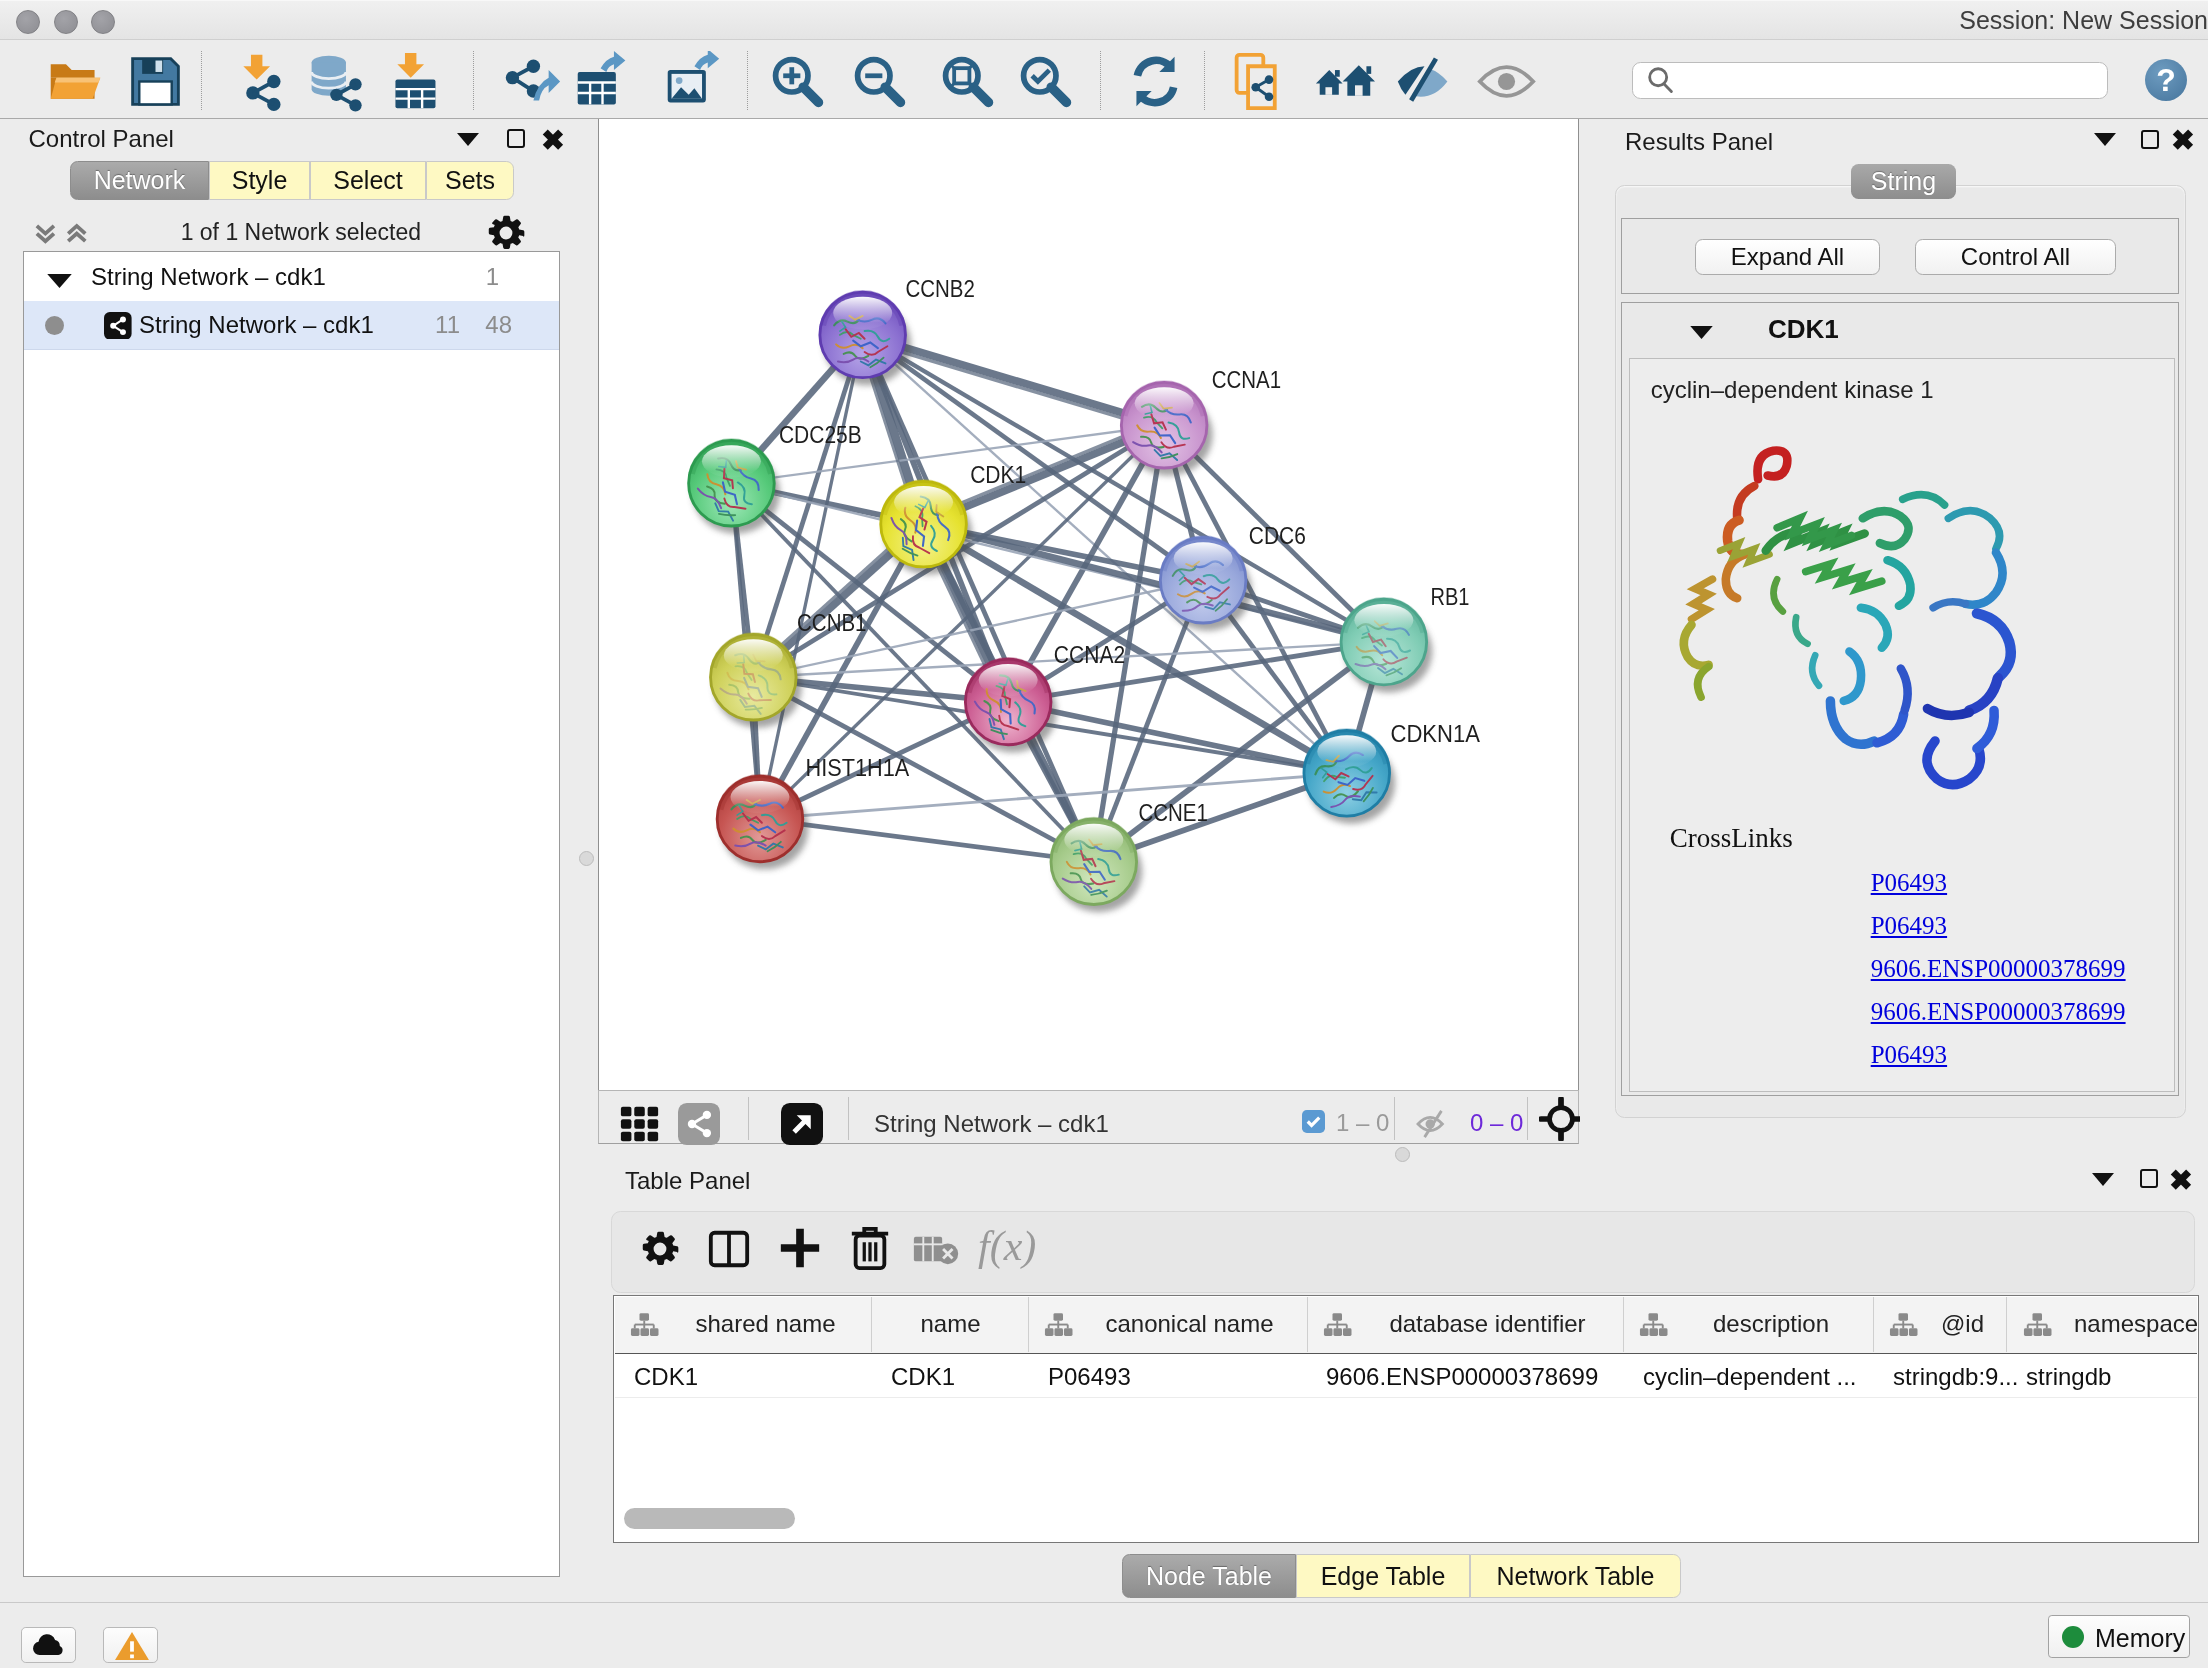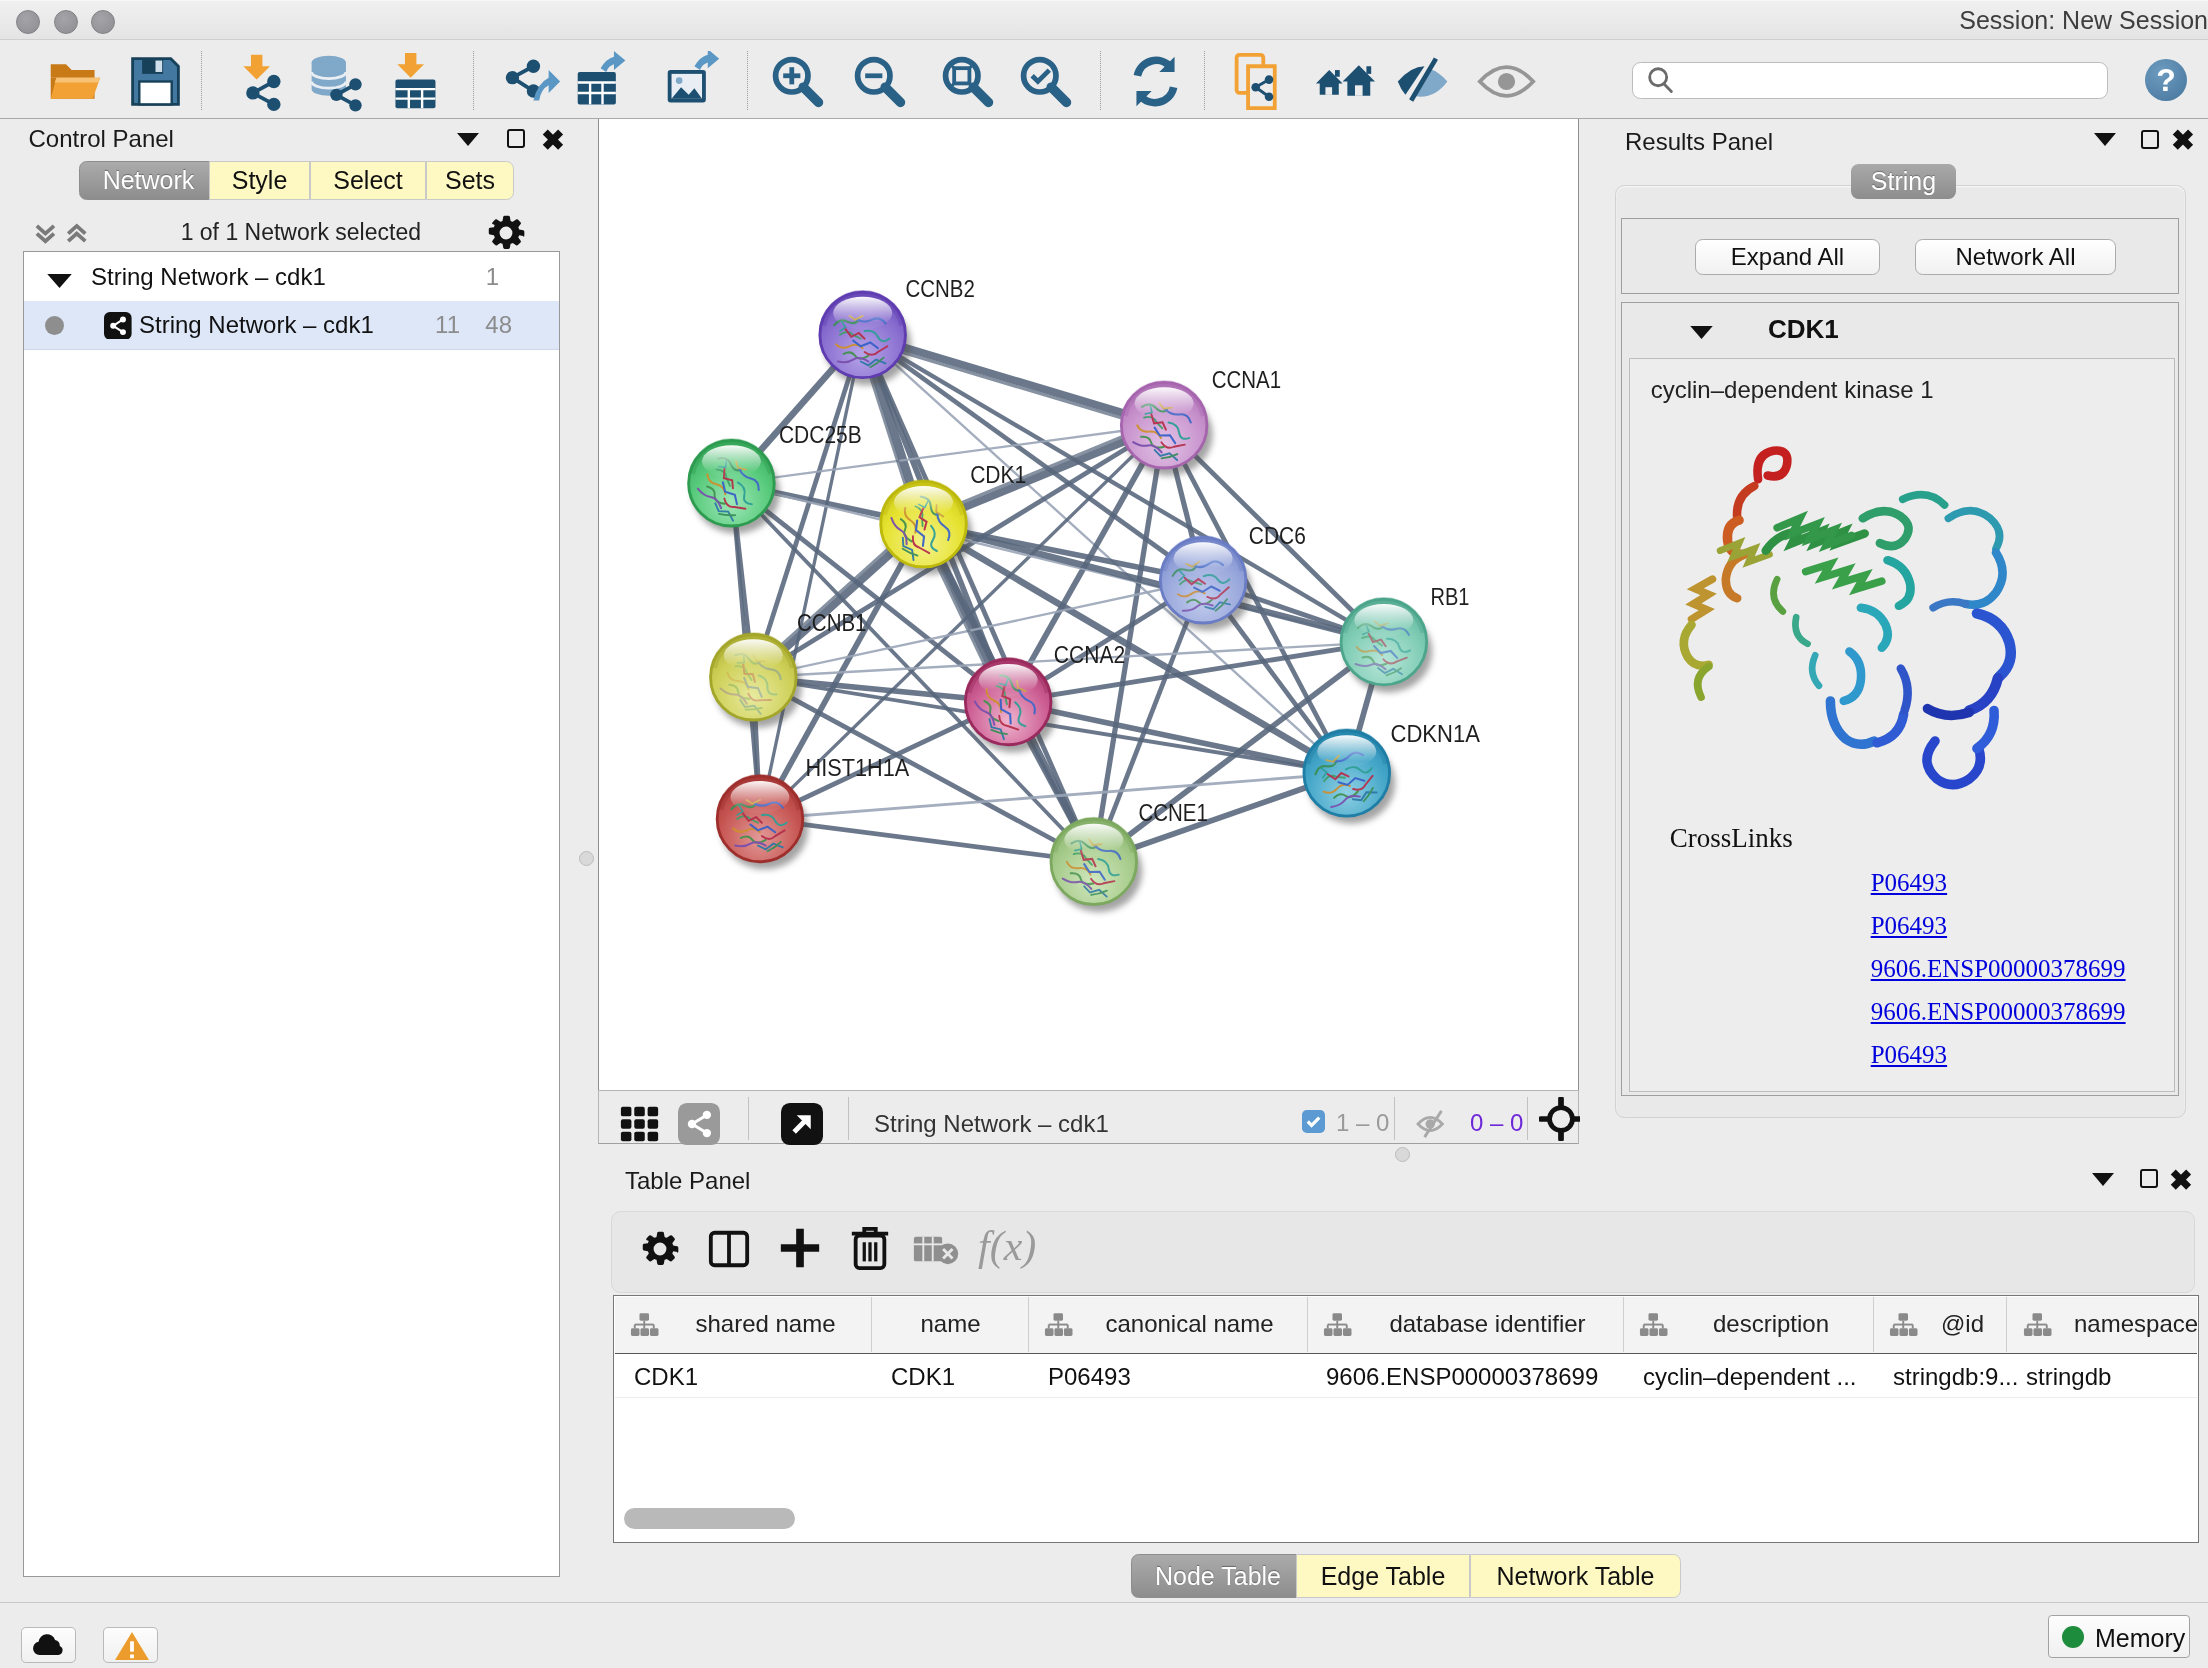--- a/index.html
+++ b/index.html
@@ -28,21 +28,21 @@
 
 .ptitle { font-size:24px; color:#1a1a1a; }
 .pico-tri { width:0; height:0; border-left:11.4px solid transparent; border-right:11.4px solid transparent; border-top:13.3px solid #111; }
 .pico-sq { width:18px; height:19px; border:2.9px solid #111; border-radius:2.9px; }
 .xmark { font-size:28.5px; font-weight:bold; color:#111; line-height:19px; }
 
 .tabrow { position:absolute; }
 .tab { position:absolute; top:0; height:39px; background:#fef9c3; border:1px solid #c9c9c9;
   text-align:center; font-size:25px; color:#111; line-height:37px; }
 .tab.sel { background:linear-gradient(#ababab,#8d8d8d); color:#fff;
-  text-shadow:0 -1px 1px rgba(0,0,0,.35); border-color:#8d8d8d;margin-left:9px; }
+  text-shadow:0 -1px 1px rgba(0,0,0,.35); border-color:#8d8d8d; }
 
 .btn { position:absolute; background:linear-gradient(#ffffff,#f1f1f1); border:1px solid #ababab;
   border-radius:7.6px; text-align:center; font-size:24px; color:#111; }
 
 #netlist { left:23px; top:251px; width:537px; height:1326px; background:#fff; border:1px solid #999; }
 
 #canvas { left:598px; top:119px; width:981px; height:971px; background:#fff;
   border-left:1px solid #8f8f8f; border-right:1px solid #8f8f8f; }
 #canvasbar { left:598px; top:1090px; width:981px; height:54px; background:#ececec;
   border:1px solid #b5b5b5; border-bottom:1px solid #9f9f9f; }
@@ -585,21 +585,21 @@
   <div class="ptitle abs" style="left:45px; top:8.6px;">Results Panel</div>
   <div class="abs pico-tri" style="left:514px; top:14.3px;"></div>
   <div class="abs pico-sq" style="left:561px; top:10.5px;"></div>
   <div class="abs xmark" style="left:591px; top:12.4px;">✖</div>
 
   <div class="abs" style="left:35px; top:66px; width:571px; height:933px; background:#e9e9e9; border:1px solid #d2d2d2; border-radius:9.5px; box-shadow:inset 0 1px 1.9px rgba(255,255,255,.8);"></div>
   <div class="abs" style="left:271px; top:45px; width:105px; height:35px; background:linear-gradient(#a9a9a9,#8d8d8d); border-radius:7.6px; color:#fff; font-size:25px; text-align:center; line-height:34px; text-shadow:0 -1px 1px rgba(0,0,0,.3);">String</div>
 
   <div class="abs" style="left:41px; top:99px; width:558px; height:76px; border:1px solid #9f9f9f;">
     <div class="btn" style="left:73px; top:20px; width:185px; height:36px; line-height:34px;">Expand All</div>
-    <div class="btn" style="left:293px; top:20px; width:201px; height:36px; line-height:34px;">Network All</div>
+    <div class="btn" style="left:293px; top:20px; width:201px; height:36px; line-height:34px;">Control All</div>
   </div>
 
   <div class="abs" style="left:41px; top:183px; width:558px; height:794px; border:1px solid #9f9f9f;">
     <svg class="abs" style="left:67px; top:22px;" width="25" height="15" viewBox="0 0 26 16">
         <path d="M1 1 L25 1 L13 15 Z" fill="#111"></path>
       </svg>
     <div class="abs" style="left:146px; top:11.4px; font-size:26px; font-weight:bold; color:#111;">CDK1</div>
     <div class="abs" style="left:6.7px; top:55px; width:546px; height:734px; background:#ededed; border:1px solid #bdbdbd;">
       <div class="abs" style="left:21px; top:17px; font-size:24px; color:#222;">cyclin–dependent kinase 1</div>
       <svg class="abs" id="protein" style="left:33px; top:68px;" width="390" height="390" viewBox="0 0 410 410">

